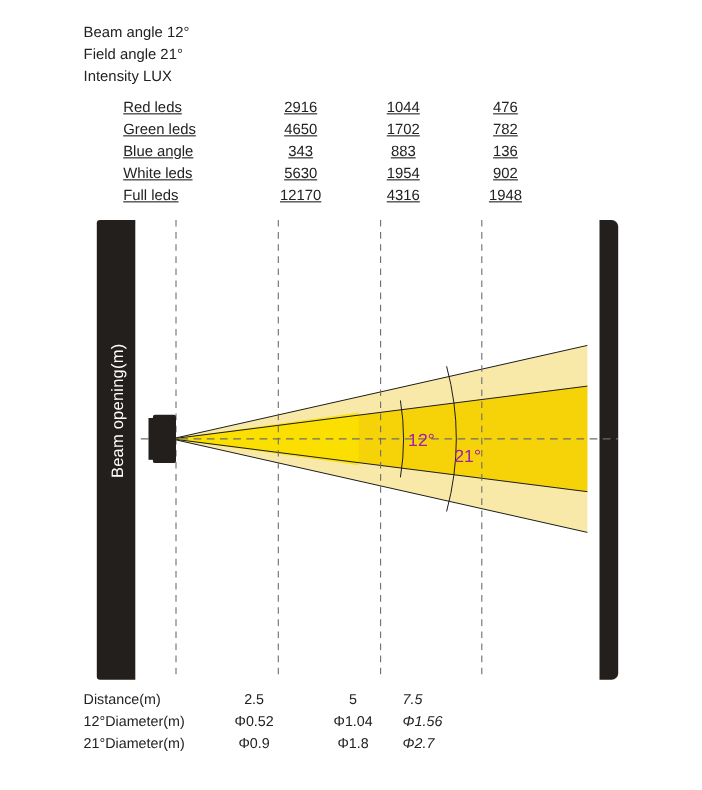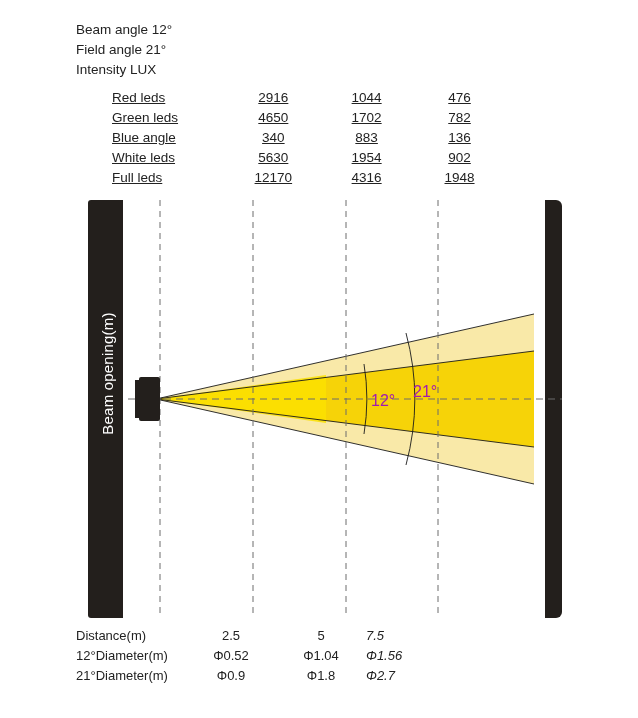--- a/index.html
+++ b/index.html
@@ -125,21 +125,21 @@
     height: 418px;
   }
 
   .angle-text {
     position: absolute;
     font-size: 16px;
     color: #a21caf;
     white-space: nowrap;
   }
   .angle-12 { left: 295px; top: 192px; }
-  .angle-21 { left: 337px; top: 183px; }
+  .angle-21 { left: 337px; top: 207px; }
 
   
   .bottom-table {
     position: absolute;
     left: 76px;
     top: 626px;
     border-collapse: collapse;
     font-size: 13px;
     color: #222;
   }
@@ -174,21 +174,21 @@
         <td class="lux-val">476</td>
       </tr>
       <tr>
         <td class="lux-label">Green leds</td>
         <td class="lux-val">4650</td>
         <td class="lux-val">1702</td>
         <td class="lux-val">782</td>
       </tr>
       <tr>
         <td class="lux-label">Blue angle</td>
-        <td class="lux-val">340</td>
+        <td class="lux-val">343</td>
         <td class="lux-val">883</td>
         <td class="lux-val">136</td>
       </tr>
       <tr>
         <td class="lux-label">White leds</td>
         <td class="lux-val">5630</td>
         <td class="lux-val">1954</td>
         <td class="lux-val">902</td>
       </tr>
       <tr>

